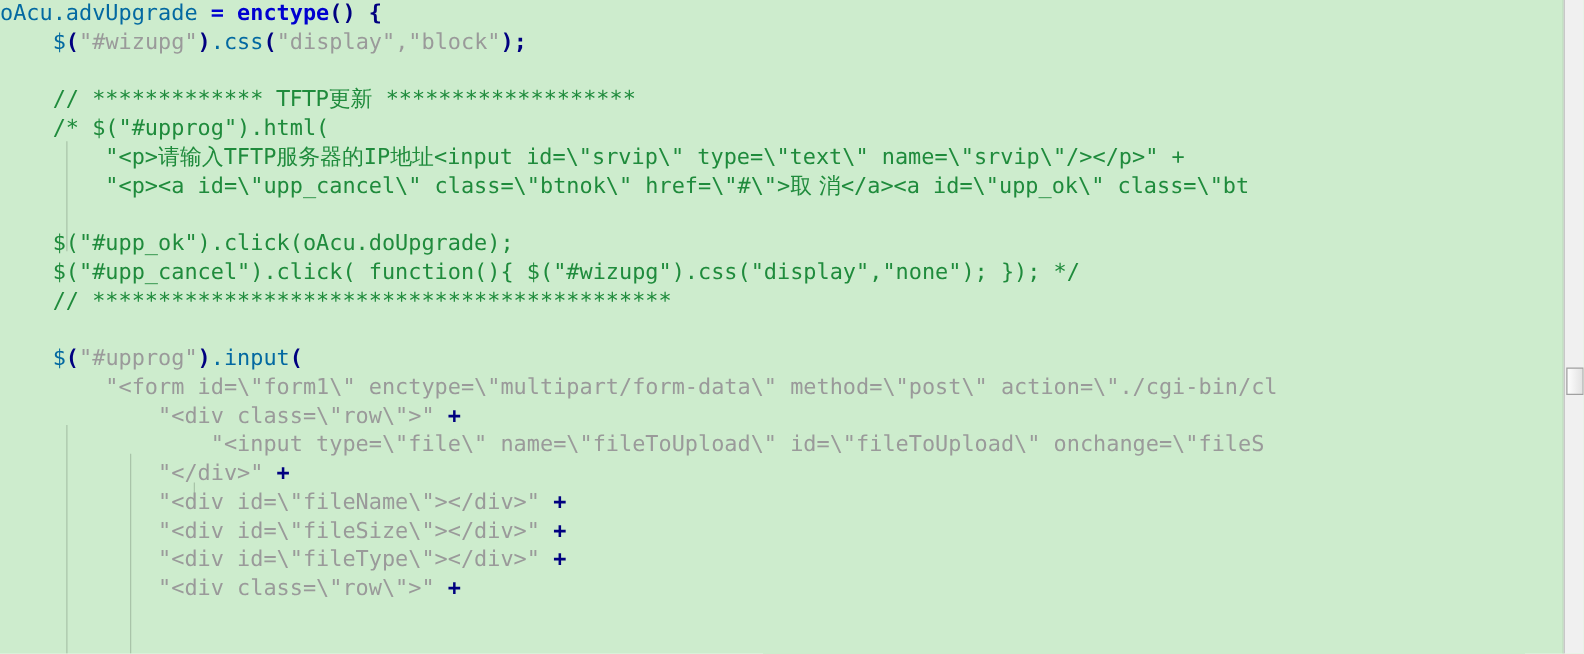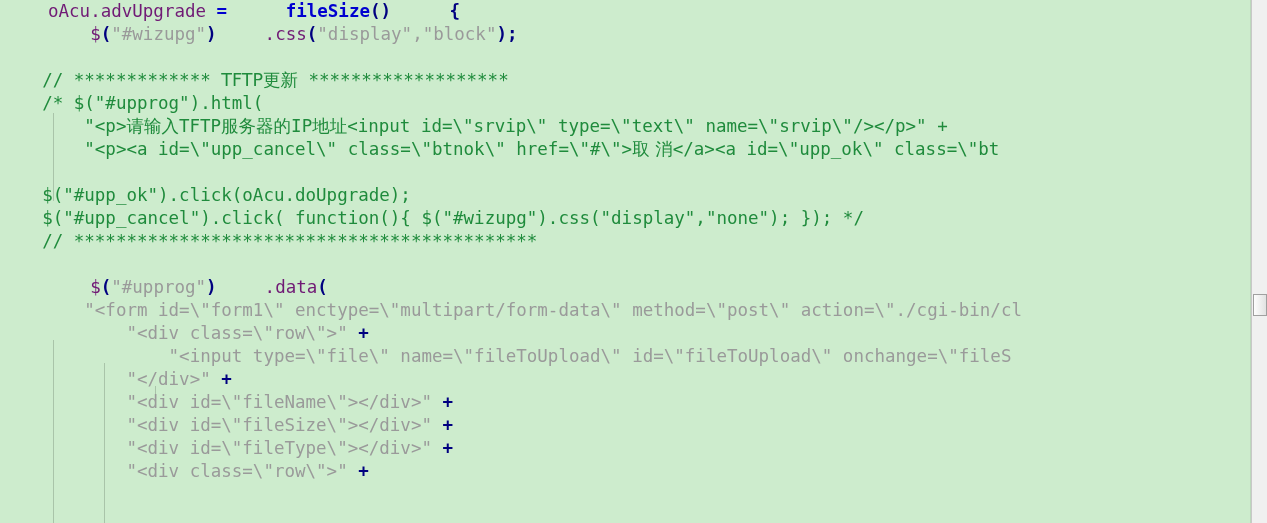--- a/index.html
+++ b/index.html
@@ -46,21 +46,21 @@
     height: 23px;
     line-height: 23px;
     white-space: pre;
     font-size: 17.5px;
     letter-spacing: 0px;
     color: #2b2b2b;
   }
   .line > span { white-space: pre; }
 
   
-  .t-def   { color: #701a75; margin-left: 48px; }            
+  .t-def   { color: #0369a1; }            
   .t-kw    { color: #0000d0; font-weight: bold; }   
   .t-op    { color: #000080; font-weight: bold; }   
   .t-str   { color: #9a9a9a; }            
   .t-cmt   { color: #1f8b3c; }            
   .t-cmt-cjk { color: #1f8b3c; font-family: "DejaVu Sans", sans-serif; }
 
   
   #vscroll {
     position: absolute;
     right: 0; top: 0;
@@ -91,33 +91,33 @@
 <div id="app">
 
   <div id="code-area">
     <div id="indent-guides">
         <div class="guide" style="left: 53px; top: 113px; height: 88px;"></div>
         <div class="guide" style="left: 53px; top: 340px; height: 183px;"></div>
         <div class="guide" style="left: 104px; top: 363px; height: 160px;"></div>
         <div class="guide" style="left: 155px; top: 386px; height: 18px;"></div>
       </div>
     <div id="lines">
-        <div class="line"><span class="t-def">oAcu.advUpgrade </span><span class="t-kw">=</span><span class="t-def"> </span><span class="t-kw">fileSize</span><span class="t-op">()</span><span class="t-def"> </span><span class="t-op">{</span></div>
+        <div class="line"><span class="t-def">oAcu.advUpgrade </span><span class="t-kw">=</span><span class="t-def"> </span><span class="t-kw">enctype</span><span class="t-op">()</span><span class="t-def"> </span><span class="t-op">{</span></div>
         <div class="line"><span class="t-def">    $</span><span class="t-op">(</span><span class="t-str">"#wizupg"</span><span class="t-op">)</span><span class="t-def">.css</span><span class="t-op">(</span><span class="t-str">"display","block"</span><span class="t-op">);</span></div>
         <div class="line">&nbsp;</div>
         <div class="line"><span class="t-cmt">    // ************* </span><span class="t-cmt-cjk">TFTP更新</span><span class="t-cmt"> *******************</span></div>
         <div class="line"><span class="t-cmt">    /* $("#upprog").html(</span></div>
         <div class="line"><span class="t-cmt">        "&lt;p&gt;</span><span class="t-cmt-cjk">请输入</span><span class="t-cmt">TFTP</span><span class="t-cmt-cjk">服务器的</span><span class="t-cmt">IP</span><span class="t-cmt-cjk">地址</span><span class="t-cmt">&lt;input id=\"srvip\" type=\"text\" name=\"srvip\"/&gt;&lt;/p&gt;" +</span></div>
         <div class="line"><span class="t-cmt">        "&lt;p&gt;&lt;a id=\"upp_cancel\" class=\"btnok\" href=\"#\"&gt;</span><span class="t-cmt-cjk">取 消</span><span class="t-cmt">&lt;/a&gt;&lt;a id=\"upp_ok\" class=\"bt</span></div>
         <div class="line">&nbsp;</div>
         <div class="line"><span class="t-cmt">    $("#upp_ok").click(oAcu.doUpgrade);</span></div>
         <div class="line"><span class="t-cmt">    $("#upp_cancel").click( function(){ $("#wizupg").css("display","none"); }); */</span></div>
         <div class="line"><span class="t-cmt">    // ********************************************</span></div>
         <div class="line">&nbsp;</div>
-        <div class="line"><span class="t-def">    $</span><span class="t-op">(</span><span class="t-str">"#upprog"</span><span class="t-op">)</span><span class="t-def">.data</span><span class="t-op">(</span></div>
+        <div class="line"><span class="t-def">    $</span><span class="t-op">(</span><span class="t-str">"#upprog"</span><span class="t-op">)</span><span class="t-def">.input</span><span class="t-op">(</span></div>
         <div class="line"><span class="t-str">        "&lt;form id=\"form1\" enctype=\"multipart/form-data\" method=\"post\" action=\"./cgi-bin/cl</span></div>
         <div class="line"><span class="t-str">            "&lt;div class=\"row\"&gt;"</span><span class="t-op"> +</span></div>
         <div class="line"><span class="t-str">                "&lt;input type=\"file\" name=\"fileToUpload\" id=\"fileToUpload\" onchange=\"fileS</span></div>
         <div class="line"><span class="t-str">            "&lt;/div&gt;"</span><span class="t-op"> +</span></div>
         <div class="line"><span class="t-str">            "&lt;div id=\"fileName\"&gt;&lt;/div&gt;"</span><span class="t-op"> +</span></div>
         <div class="line"><span class="t-str">            "&lt;div id=\"fileSize\"&gt;&lt;/div&gt;"</span><span class="t-op"> +</span></div>
         <div class="line"><span class="t-str">            "&lt;div id=\"fileType\"&gt;&lt;/div&gt;"</span><span class="t-op"> +</span></div>
         <div class="line"><span class="t-str">            "&lt;div class=\"row\"&gt;"</span><span class="t-op"> +</span></div>
       </div>
   </div>

